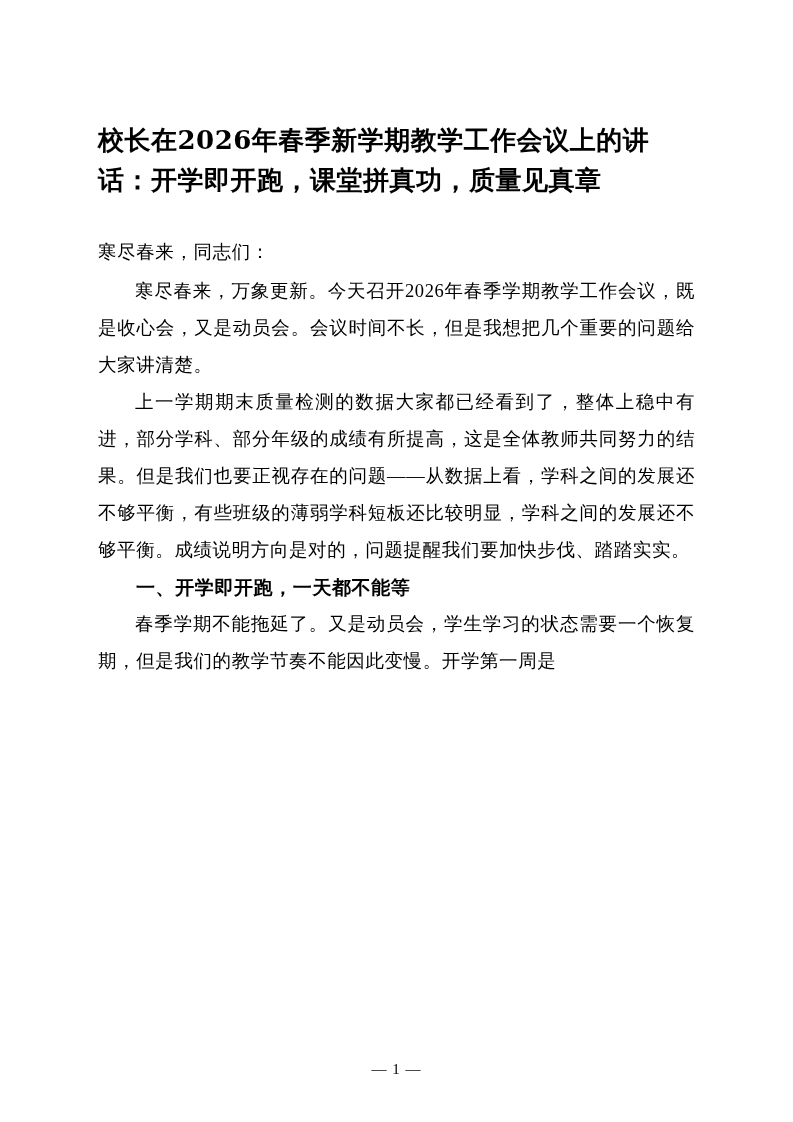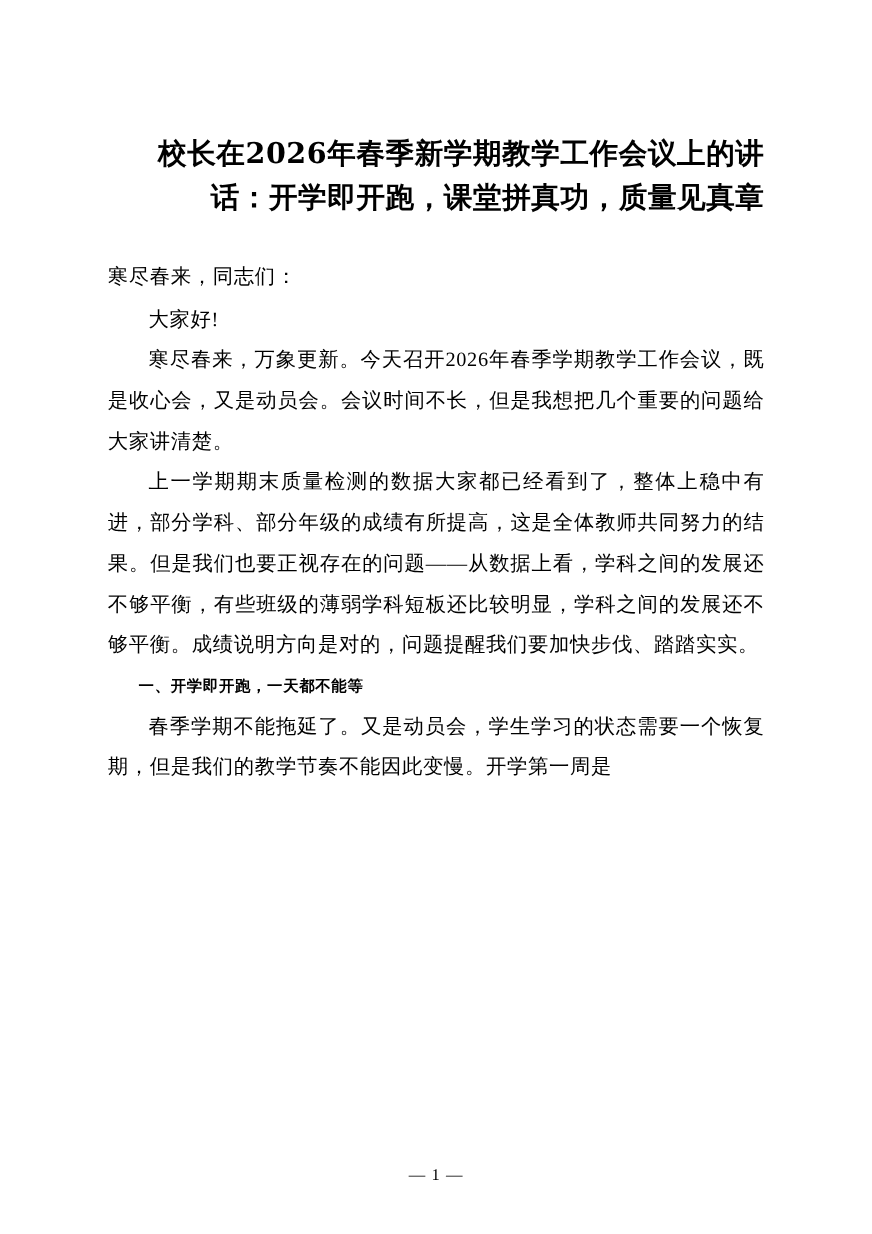--- a/index.html
+++ b/index.html
@@ -19,21 +19,21 @@
     width: 793px;
     height: 1122px;
     box-sizing: border-box;
     padding: 120px 98px 40px 98px;
   }
   .doc-title {
     font-family: "DejaVu Serif", "Liberation Serif", serif;
     font-weight: bold;
     font-size: 26px;
     line-height: 40px;
-    text-align: right;
+    text-align: left;
     letter-spacing: 0.5px;
     margin: 0 0 34px 0;
   }
   .salutation {
     font-size: 18.5px;
     line-height: 37px;
     letter-spacing: 0.6px;
     margin: 0 0 2px 0;
     text-align: justify;
     text-justify: inter-ideograph;
@@ -41,21 +41,21 @@
   .para {
     font-size: 18.5px;
     line-height: 37px;
     letter-spacing: 0.6px;
     margin: 0;
     text-indent: 2em;
     text-align: justify;
     text-justify: inter-ideograph;
   }
   .heading {
-    font-size: 14px;
+    font-size: 19px;
     line-height: 37px;
     letter-spacing: 0.6px;
     margin: 0;
     text-indent: 2em;
     font-weight: bold;
     font-family: "DejaVu Serif", "Liberation Serif", serif;
   }
   .footer {
     position: absolute;
     left: 0;
@@ -69,21 +69,20 @@
 </style>
 </head>
 <body>
 
 <div class="page">
 
   <h1 class="doc-title">校长在2026年春季新学期教学工作会议上的讲话：开学即开跑，课堂拼真功，质量见真章</h1>
 
   <p class="salutation">寒尽春来，同志们：</p>
 
-  <p class="para">大家好!</p>
 
   <p class="para">寒尽春来，万象更新。今天召开2026年春季学期教学工作会议，既是收心会，又是动员会。会议时间不长，但是我想把几个重要的问题给大家讲清楚。</p>
 
   <p class="para">上一学期期末质量检测的数据大家都已经看到了，整体上稳中有进，部分学科、部分年级的成绩有所提高，这是全体教师共同努力的结果。但是我们也要正视存在的问题——从数据上看，学科之间的发展还不够平衡，有些班级的薄弱学科短板还比较明显，学科之间的发展还不够平衡。成绩说明方向是对的，问题提醒我们要加快步伐、踏踏实实。</p>
 
 
   <p class="heading">一、开学即开跑，一天都不能等</p>
 
   <p class="para">春季学期不能拖延了。又是动员会，学生学习的状态需要一个恢复期，但是我们的教学节奏不能因此变慢。开学第一周是</p>
 

